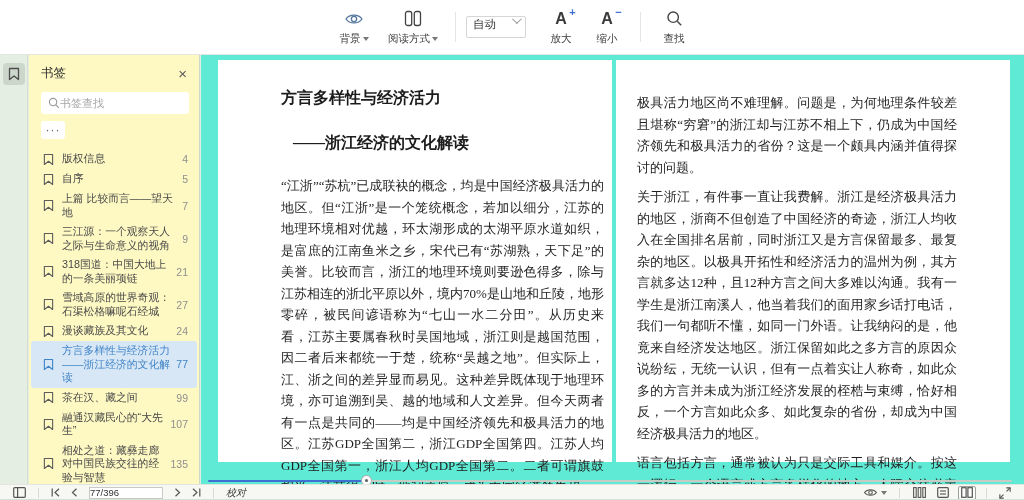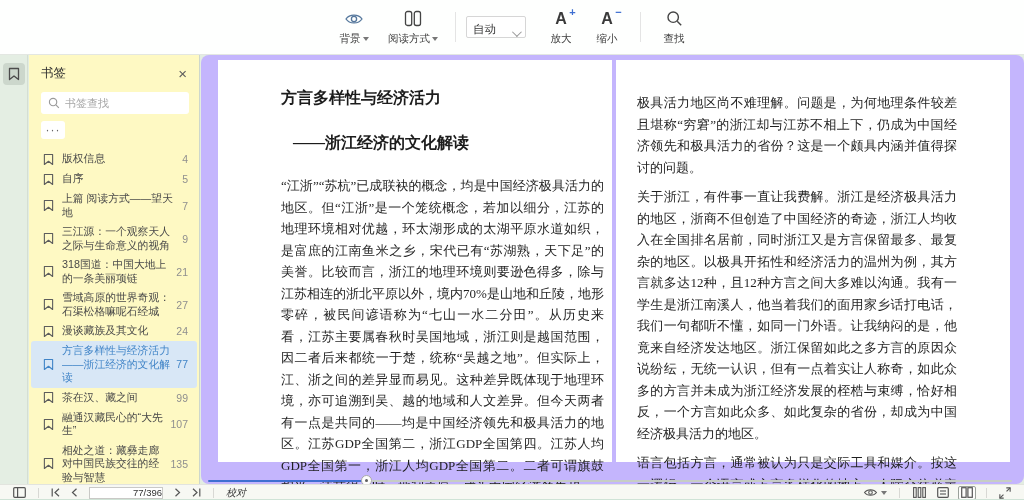--- a/index.html
+++ b/index.html
@@ -7,50 +7,50 @@
   body { font-family:"Liberation Sans","DejaVu Sans",sans-serif; background:#e3ede2; position:relative; color:#333; }
 
   
   .toolbar { position:absolute; top:0; left:0; width:1024px; height:55px; background:#fefffe; border-bottom:1px solid #e3e7e2; display:flex; align-items:center; justify-content:center; z-index:5; }
   .tool-group { display:flex; align-items:center; }
   .tool-item { display:flex; flex-direction:column; align-items:center; justify-content:center; width:54px; height:46px; font-size:10.5px; color:#3d3d3d; cursor:default; }
   .tool-item .ticon { height:20px; display:flex; align-items:center; justify-content:center; margin-bottom:3px; }
   .tool-label { display:flex; align-items:center; gap:2px; white-space:nowrap; }
   .caret { width:0; height:0; border-left:3px solid transparent; border-right:3px solid transparent; border-top:4px solid #777; display:inline-block; }
   .tb-divider { width:1px; height:30px; background:#e4e4e4; margin:0 10px; }
-  .zoom-select { width:60px; height:22px; background:#fff; border:1px solid #d6d6d6; border-radius:2px; display:flex; align-items:flex-end; justify-content:space-between; padding:0 6px; font-size:11.5px; color:#333; margin-right:12px; }
+  .zoom-select { width:60px; height:22px; background:#fff; border:1px solid #d6d6d6; border-radius:2px; display:flex; align-items:flex-start; justify-content:space-between; padding:0 6px; font-size:11.5px; color:#333; margin-right:12px; }
   .chev-down { width:7px; height:7px; border-right:1.4px solid #999; border-bottom:1.4px solid #999; transform:rotate(45deg) translateY(-2px); }
   .a-glyph { font-size:16px; font-weight:bold; color:#3a3a3a; position:relative; line-height:1; }
   .a-glyph sup { font-size:11px; font-weight:bold; position:absolute; top:-4px; right:-9px; }
 
   
   .rail { position:absolute; left:0; top:55px; bottom:16px; width:28px; background:#e4eee3; border-right:1px solid #d4ded3; display:flex; justify-content:center; z-index:4; }
   .rail-btn { width:22px; height:22px; margin-top:8px; background:#ccd7cc; border-radius:4px; display:flex; align-items:center; justify-content:center; }
 
   
   .panel { position:absolute; left:29px; top:55px; bottom:16px; width:171px; background:#fef9c3; border-right:1px solid #cdd7cc; z-index:4; overflow:hidden; }
   .panel-head { display:flex; align-items:center; justify-content:space-between; padding:10px 12px 8px 12px; }
   .panel-title { font-size:12.5px; color:#2f2f2f; }
   .panel-close { font-size:15px; color:#5c5c5c; line-height:1; cursor:default; }
-  .search-box { margin:2px 10px 0 12px; height:22px; background:#fff; border-radius:3px; display:flex; align-items:center; padding:0 7px; gap:5px; }
+  .search-box { margin:2px 10px 0 12px; height:22px; background:#fff; border-radius:3px; display:flex; align-items:center; padding:0 7px; }
   .search-box input { border:none; outline:none; background:transparent; font-size:11px; width:110px; color:#444; }
   .search-box input::placeholder { color:#a6a6a6; }
   .more-btn { margin:7px 0 0 12px; width:24px; height:18px; background:#fff; border-radius:3px; display:flex; align-items:center; justify-content:center; font-size:12px; color:#666; letter-spacing:1px; line-height:0.4; }
   .bm-list { margin-top:10px; }
   .bm-item { display:flex; align-items:center; padding:3px 9px 3px 12px; margin:0 2px; border-radius:3px; }
   .bm-ic { flex:0 0 13px; height:14px; margin-right:6px; display:flex; align-items:center; }
   .bm-ic svg { stroke:#5c5c5c; }
   .bm-label { flex:1; font-size:10.8px; line-height:13.5px; color:#4a4a4a; margin-right:5px; }
   .bm-page { font-size:10.5px; color:#8f8f8f; }
   .bm-item.selected { background:#d8e7f6; }
   .bm-item.selected .bm-label, .bm-item.selected .bm-page { color:#4084c7; }
   .bm-item.selected .bm-ic svg { stroke:#4084c7; }
 
   
-  .main { position:absolute; left:201px; top:55px; right:0; bottom:16px; background:#c4b5fd;border-radius:8px; }
+  .main { position:absolute; left:201px; top:55px; right:0; bottom:16px; background:#5eead4; }
   .page { position:absolute; top:5px; height:402px; width:394px; background:#ffffff; }
   .page-left { left:17px; }
   .page-right { left:415px; }
   .page-left .inner { padding:28px 8px 0 63px; }
   .page-right .inner { padding:32px 53px 0 21px; }
   .book-title { font-family:"Liberation Serif","DejaVu Serif",serif; font-weight:bold; font-size:16px; color:#1c1c1c; }
   .book-subtitle { font-family:"Liberation Serif","DejaVu Serif",serif; font-weight:bold; font-size:16px; color:#1c1c1c; margin-top:24px;margin-left:12px; }
   .body-text { margin-top:21px; }
   .body-text p, .page-right .inner p { font-family:"Liberation Serif","DejaVu Serif",serif; font-size:13px; line-height:21.5px; color:#1f1f1f; text-align:justify; margin-bottom:8px; }
 
@@ -60,21 +60,21 @@
   .slider .fill { position:absolute; top:5px; left:0; height:2px; background:#3f6fd1; border-radius:1px; }
   .slider .handle { position:absolute; top:0; width:11px; height:11px; background:#fdfdfd; border:1px solid #a9a9a9; border-radius:50%; display:flex; align-items:center; justify-content:center; }
   .slider .handle::after { content:""; width:3px; height:3px; background:#5f5f5f; border-radius:50%; }
 
   
   .statusbar { position:absolute; left:0; bottom:0; width:1024px; height:16px; background:#f7f8f3; border-top:1px solid #e2e4de; display:flex; align-items:center; font-size:10px; color:#3c3c3c; z-index:6; padding:0 8px; }
   .sb-left, .sb-right { display:flex; align-items:center; height:100%; }
   .sb-right { margin-left:auto; }
   .sb-div { width:1px; height:10px; background:#d8d8d4; margin:0 7px; }
   .sb-btn { display:flex; align-items:center; justify-content:center; padding:0 5px; height:100%;font-style:italic; }
-  .page-input { width:74px; height:12px; border:1px solid #c9c9c6; background:#fff; text-align:right; font-size:9.5px; color:#333; outline:none; margin:0 6px; font-family:"Liberation Sans",sans-serif; }
+  .page-input { width:74px; height:12px; border:1px solid #c9c9c6; background:#fff; text-align:left; font-size:9.5px; color:#333; outline:none; margin:0 6px; font-family:"Liberation Sans",sans-serif; }
   .view-btn { display:flex; align-items:center; justify-content:center; width:18px; height:14px; margin:0 3px; border:1px solid transparent; border-radius:2px; }
   .view-btn.active { border-color:#9aa09a; background:#fdfdfb; }
   .bottom-edge { position:absolute; left:0; bottom:-1px; width:100%; height:2px; background:#cfe3d6; }
 </style>
 </head>
 <body>
 
 <div class="toolbar">
   <div class="tool-group">
     <div class="tool-item">
@@ -176,21 +176,21 @@
         </span>
         <span class="bm-label">自序</span>
         <span class="bm-page">5</span>
       </div>
       <div class="bm-item">
         <span class="bm-ic">
           <svg width="11" height="13" viewBox="0 0 12 14" fill="none">
             <path d="M1.5 1.5 h9 v11 l-4.5-3.6 -4.5 3.6 z" stroke-width="1.2" stroke-linejoin="round" fill="none"></path>
           </svg>
         </span>
-        <span class="bm-label">上篇 阅读方式——望天地</span>
+        <span class="bm-label">上篇 比较而言——望天地</span>
         <span class="bm-page">7</span>
       </div>
       <div class="bm-item">
         <span class="bm-ic">
           <svg width="11" height="13" viewBox="0 0 12 14" fill="none">
             <path d="M1.5 1.5 h9 v11 l-4.5-3.6 -4.5 3.6 z" stroke-width="1.2" stroke-linejoin="round" fill="none"></path>
           </svg>
         </span>
         <span class="bm-label">三江源：一个观察天人之际与生命意义的视角</span>
         <span class="bm-page">9</span>

